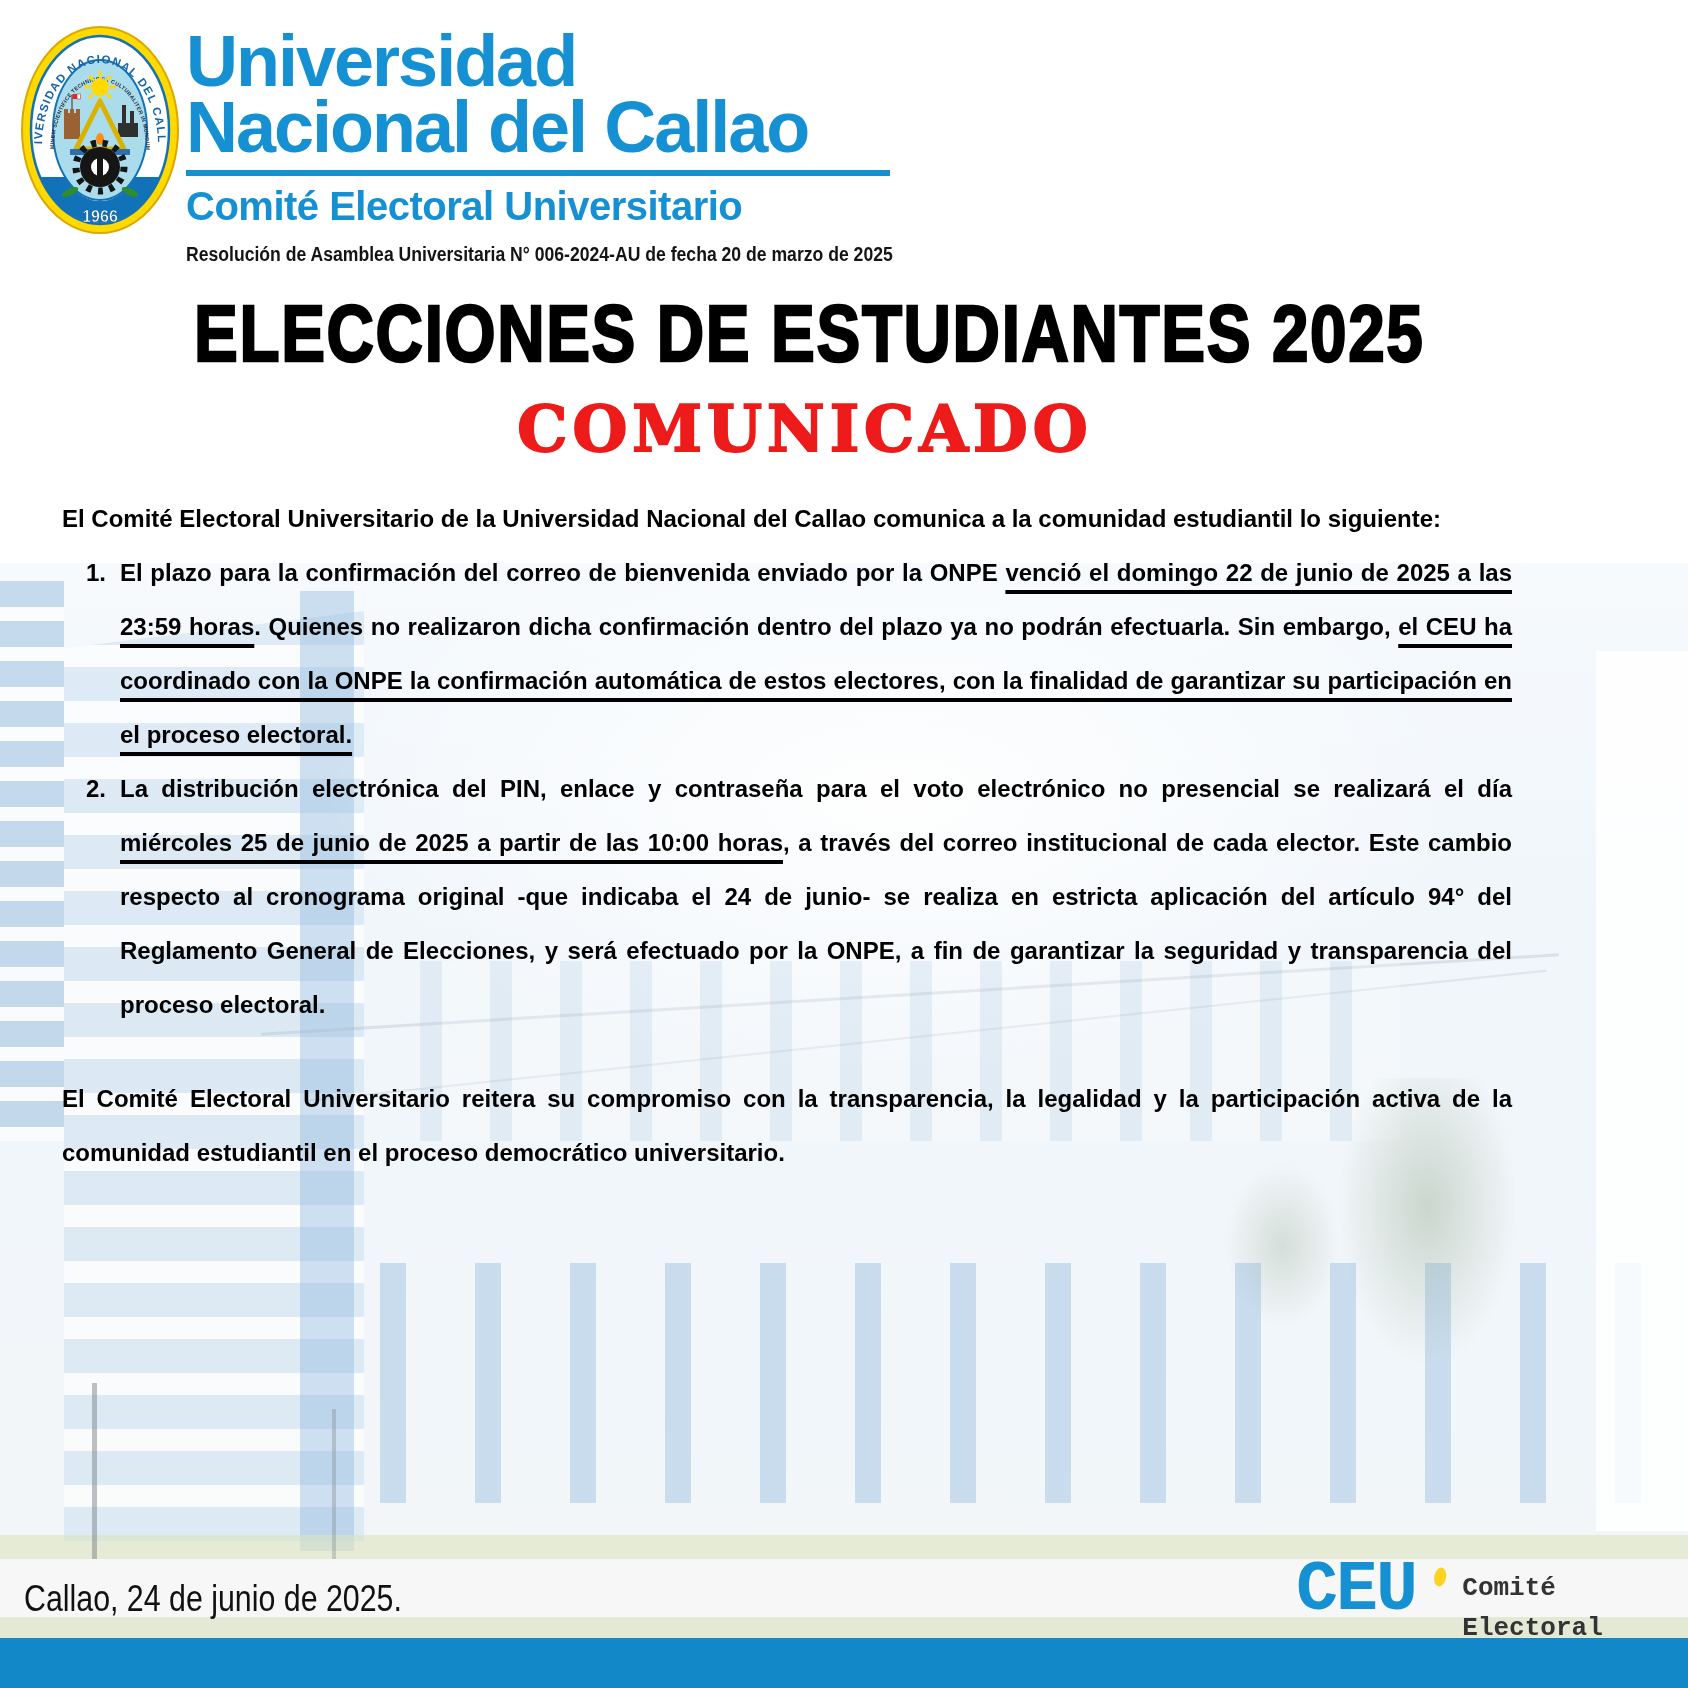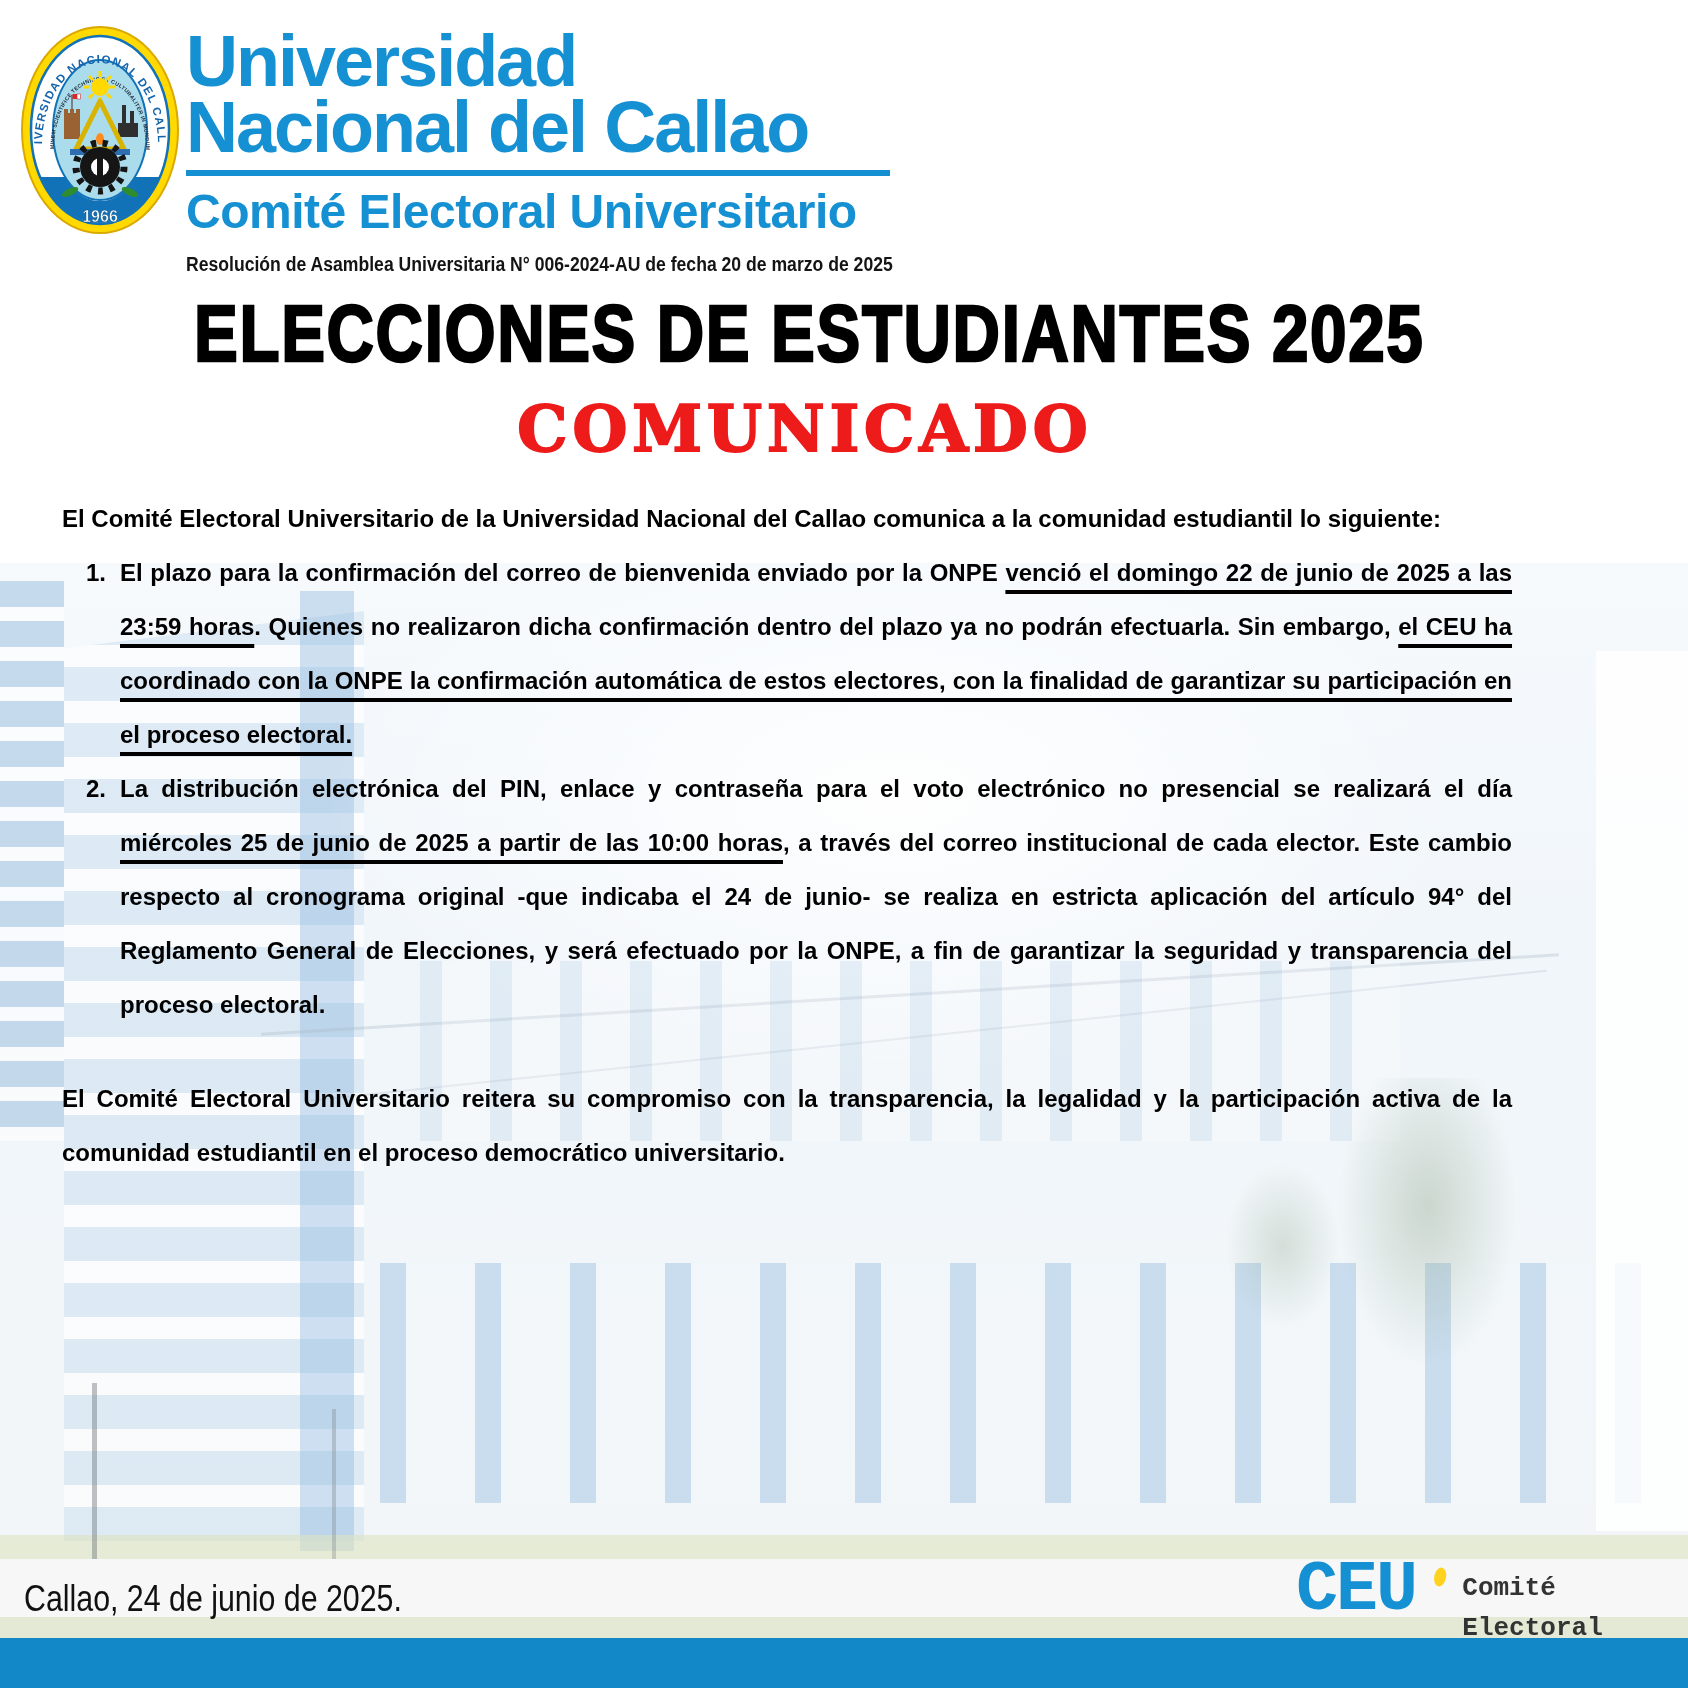--- a/index.html
+++ b/index.html
@@ -36,21 +36,21 @@
   .bg-p1{left:92px;top:820px;width:5px;height:176px;background:rgba(40,50,60,.45);}
   .bg-p2{left:332px;top:846px;width:4px;height:150px;background:rgba(40,50,60,.30);}
   .bg::after{content:"";position:absolute;inset:0;background:rgba(255,255,255,.34);}
 
   
   .seal{position:absolute;left:20px;top:24px;width:160px;height:212px;}
   .brand{position:absolute;left:186px;top:28px;}
   .uni-name{font-size:72px;font-weight:bold;line-height:66px;letter-spacing:-2px;
       color:var(--brand-blue,#1590d2);}
   .rule{width:704px;height:6px;margin-top:10px;background:var(--brand-blue,#1590d2);}
-  .committee{font-size:48px;font-weight:bold;margin-top:8px;letter-spacing:-.5px;
+  .committee{font-size:40px;font-weight:bold;margin-top:8px;letter-spacing:-.5px;
       color:var(--brand-blue,#1590d2);}
   .resolution{font-size:20px;font-weight:bold;color:#141414;margin-top:14px;
       transform:scaleX(.88);transform-origin:left;white-space:nowrap;}
 
   
   .title{position:absolute;left:60px;top:288px;width:1490px;text-align:center;
       font-size:80px;font-weight:bold;color:#000;letter-spacing:2px;white-space:nowrap;
       transform:scaleX(.82);transform-origin:center;-webkit-text-stroke:2.5px #000;}
   .subtitle{position:absolute;left:60px;top:392px;width:1490px;text-align:center;
       font-family:"DejaVu Serif",serif;font-weight:bold;font-size:63px;letter-spacing:5px;

